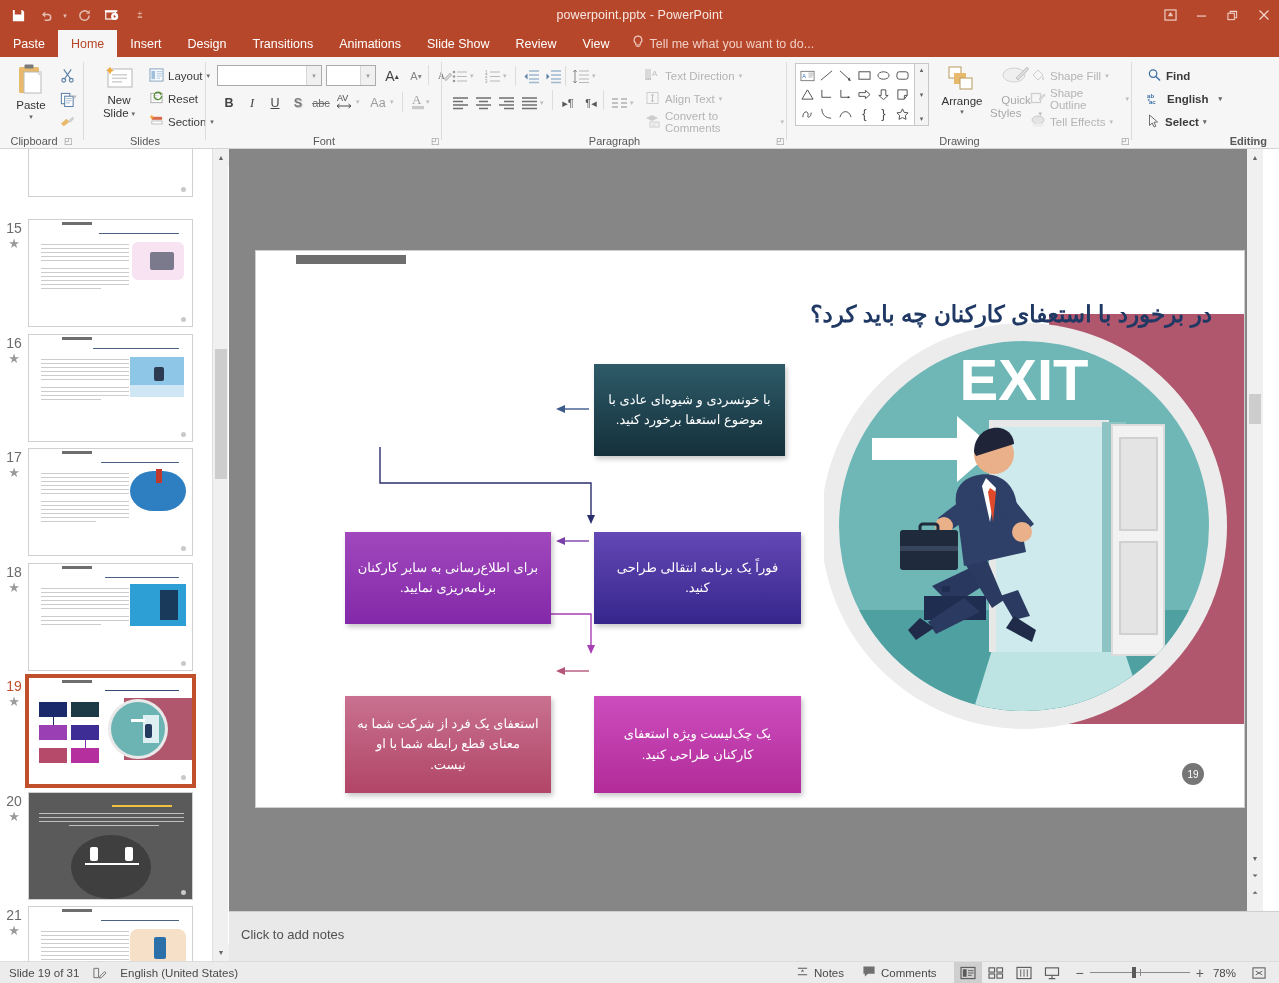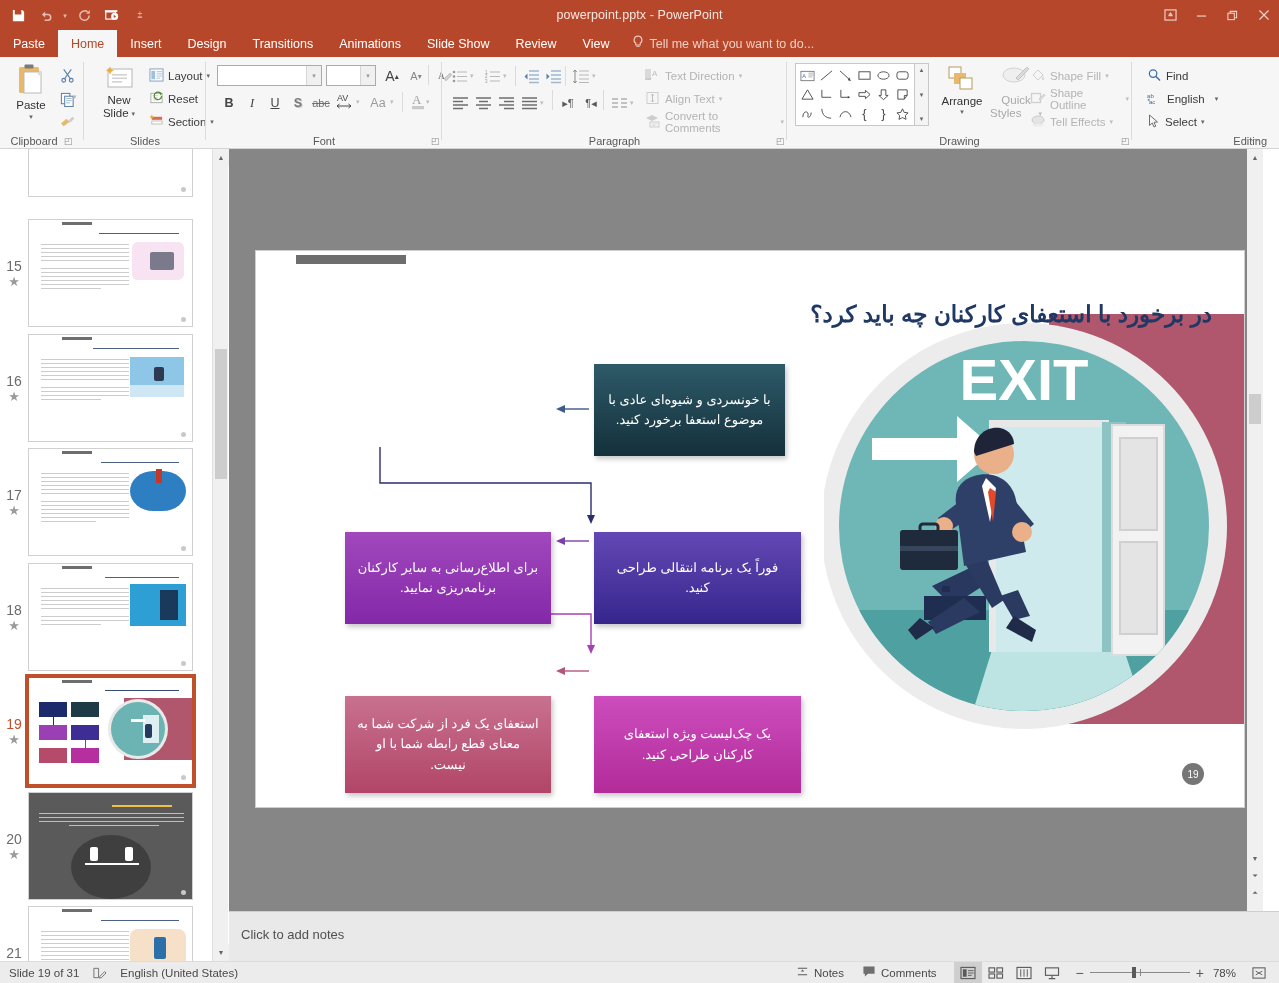--- a/index.html
+++ b/index.html
@@ -112,21 +112,21 @@
     position: absolute; border: 1px solid #c8c8c8; border-left: none; background: #f4f4f4;
     width: 14px; display: flex; flex-direction: column; align-items: center; justify-content: space-between;
     padding: 2px 0; font-size: 7px; color: #666;
   }
 
   
   .slidepanel {
     position: absolute; left: 0; top: 149px; width: 212px; height: 812px;
     background: #ffffff; overflow: hidden;
   }
-  .thumb-row { position: absolute; left: 0; width: 212px; display: flex; align-items: center; }
+  .thumb-row { position: absolute; left: 0; width: 212px; display: flex; }
   .thumb-num {
     width: 28px; text-align: center; font-size: 14px; color: #6b6b6b;
     padding-top: 2px; line-height: 1.05;
   }
   .thumb-num .star { display:block; font-size: 13px; color: #9a9a9a; margin-top: 1px; }
   .thumb {
     background: #ffffff; border: 1px solid #d0d0d0; position: relative; overflow: hidden;
   }
   .thumb.sel { outline: 3px solid #c0502c; outline-offset: 0; border-color: #c0502c; }
   .thumb-num.sel { color: #c0502c; }
@@ -699,21 +699,21 @@
       </span>
       <span>Tell Effects</span>
       <span class="caret gray">▾</span>
     </div>
 
     <div class="grp-label">Drawing</div>
     <div class="dlg-launch" style="left:334px;">◰</div>
     <div class="grp-sep" style="left:344px;"></div>
   </div>
 
-  <div class="grp" style="left:1132px;width:147px;">
+  <div class="grp" style="left:1132px;width:147px;font-weight:bold;">
     <div class="btn-sm" style="position:absolute;left:12px;top:8px;">
       <span>
         <svg width="15" height="14" viewBox="0 0 16 15">
             <circle cx="6.5" cy="6" r="4" fill="none" stroke="#3a6ea5" stroke-width="1.3"></circle>
             <path d="M9.5 9.2 14 13.5" stroke="#3a6ea5" stroke-width="1.5"></path>
           </svg>
       </span>
       <span>Find</span>
     </div>
     <div class="btn-sm" style="position:absolute;left:12px;top:31px;">

